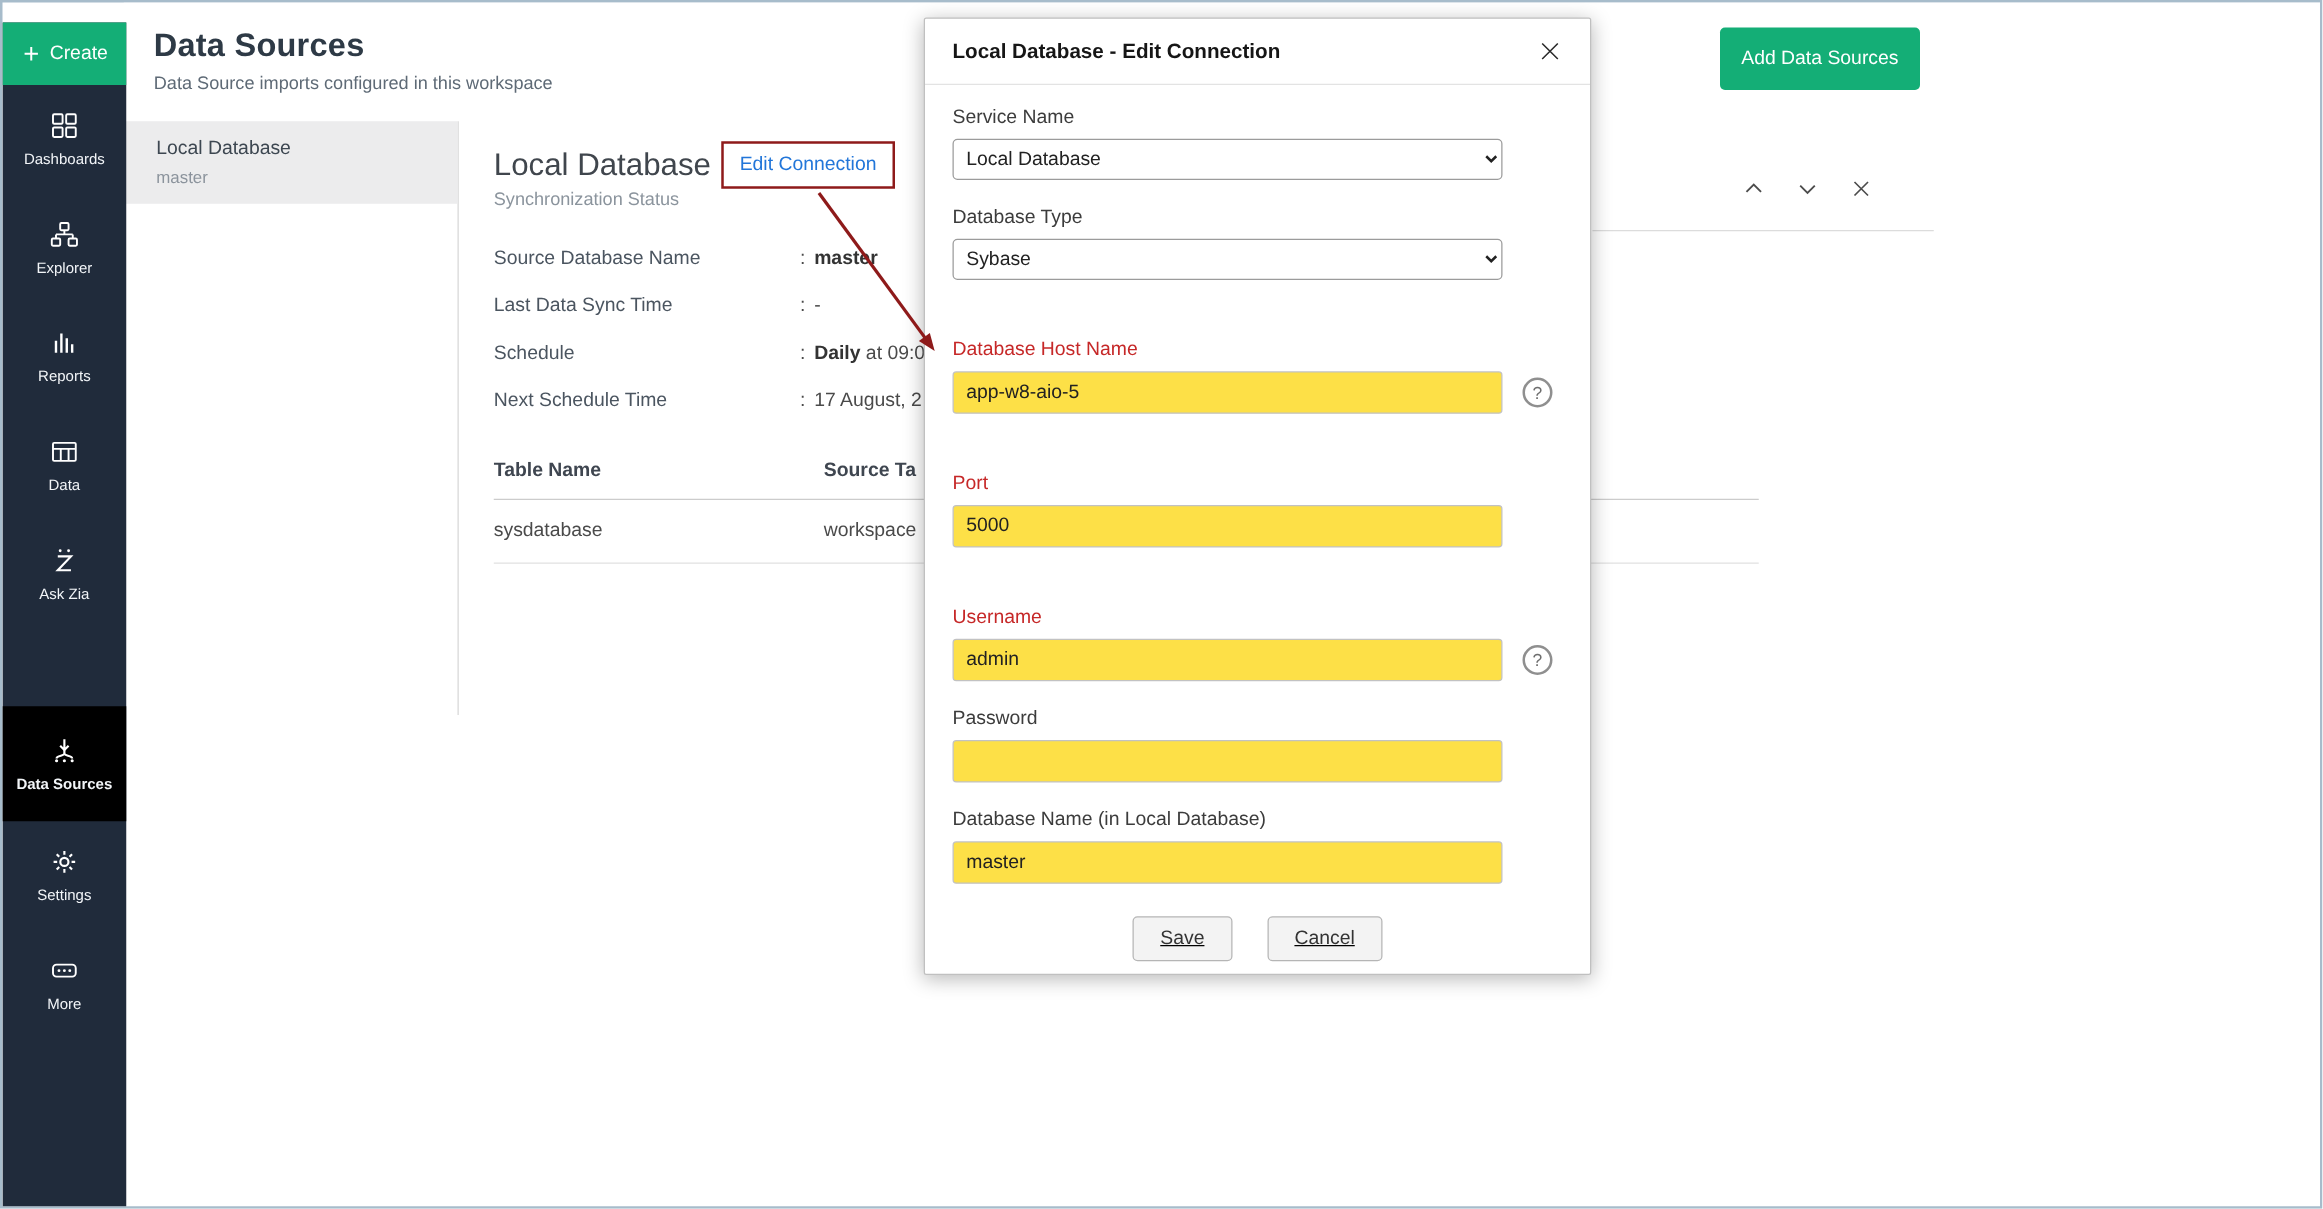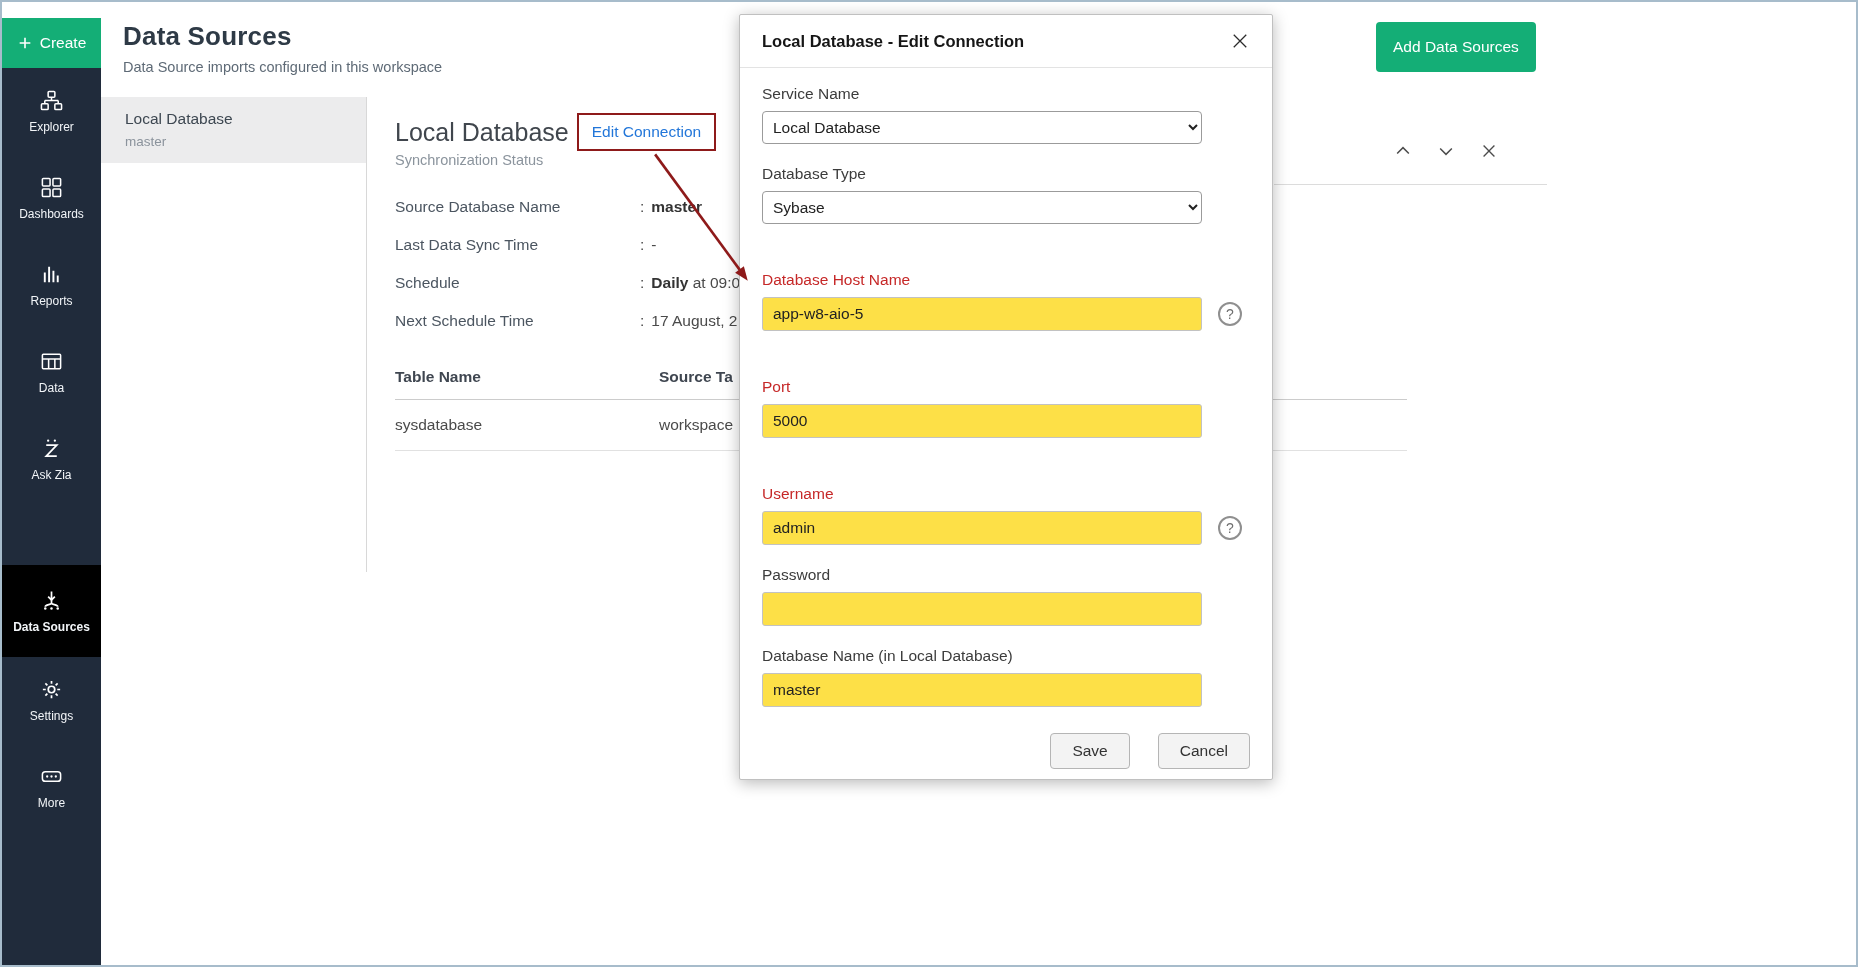--- a/index.html
+++ b/index.html
@@ -113,21 +113,21 @@
   }
   .finput {
     width:440px; height:34px; font-size:15.5px; font-family:inherit; color:#222;
     border:1px solid #c2c2c2; border-radius:3px; padding:0 10px; background:#fde047;
   }
   .help {
     width:24px; height:24px; margin-left:16px; border:2px solid #8f8f8f; border-radius:50%;
     color:#6e6e6e; font-size:14px; display:flex; align-items:center; justify-content:center;
     cursor:pointer; flex:0 0 auto;
   }
-  .btn-row { margin-top:26px; display:flex; justify-content:flex-end; gap:28px; }
+  .btn-row { margin-top:26px; display:flex; justify-content:center; gap:28px;text-decoration:underline; }
   .btn {
     height:36px; padding:0 21px; font-size:15.5px; font-family:inherit; color:#333;
     background:#f3f3f3; border:1px solid #b5b5b5; border-radius:4px; cursor:pointer;
   }
 
   
   .annotation-arrow { position:absolute; inset:0; width:100%; height:100%; z-index:20; pointer-events:none; }
 </style>
 </head>
 <body>
@@ -137,35 +137,35 @@
   <aside class="sidebar">
     <div class="create-btn">
       <svg width="16" height="16" viewBox="0 0 24 24" fill="none" stroke="currentColor" stroke-width="2.4">
           <path d="M12 4v16M4 12h16"></path>
         </svg>
       <span>Create</span>
     </div>
     <nav class="nav">
       <div class="nav-item">
         <svg viewBox="0 0 24 24" fill="none" stroke="currentColor" stroke-width="1.6">
+            <rect x="2.5" y="2.5" width="8" height="8" rx="1"></rect>
+            <rect x="13.5" y="2.5" width="8" height="8" rx="1"></rect>
+            <rect x="2.5" y="13.5" width="8" height="8" rx="1"></rect>
+            <rect x="13.5" y="13.5" width="8" height="8" rx="1"></rect>
+          </svg>
+        <span class="nav-label">Dashboards</span>
+      </div>
+      <div class="nav-item">
+        <svg viewBox="0 0 24 24" fill="none" stroke="currentColor" stroke-width="1.6">
             <rect x="8.5" y="2.5" width="7" height="6" rx="1"></rect>
             <rect x="1.5" y="15.5" width="7" height="6" rx="1"></rect>
             <rect x="15.5" y="15.5" width="7" height="6" rx="1"></rect>
             <path d="M12 8.5V12M5 12h14M5 12v3.5M19 12v3.5"></path>
           </svg>
         <span class="nav-label">Explorer</span>
-      </div>
-      <div class="nav-item">
-        <svg viewBox="0 0 24 24" fill="none" stroke="currentColor" stroke-width="1.6">
-            <rect x="2.5" y="2.5" width="8" height="8" rx="1"></rect>
-            <rect x="13.5" y="2.5" width="8" height="8" rx="1"></rect>
-            <rect x="2.5" y="13.5" width="8" height="8" rx="1"></rect>
-            <rect x="13.5" y="13.5" width="8" height="8" rx="1"></rect>
-          </svg>
-        <span class="nav-label">Dashboards</span>
       </div>
       <div class="nav-item">
         <svg viewBox="0 0 24 24" fill="none" stroke="currentColor" stroke-width="2">
             <path d="M5 20V10M9.5 20V4M14 20V8M18.5 20v-7"></path>
           </svg>
         <span class="nav-label">Reports</span>
       </div>
       <div class="nav-item">
         <svg viewBox="0 0 24 24" fill="none" stroke="currentColor" stroke-width="1.6">
             <rect x="2.5" y="4.5" width="19" height="15" rx="1"></rect>

